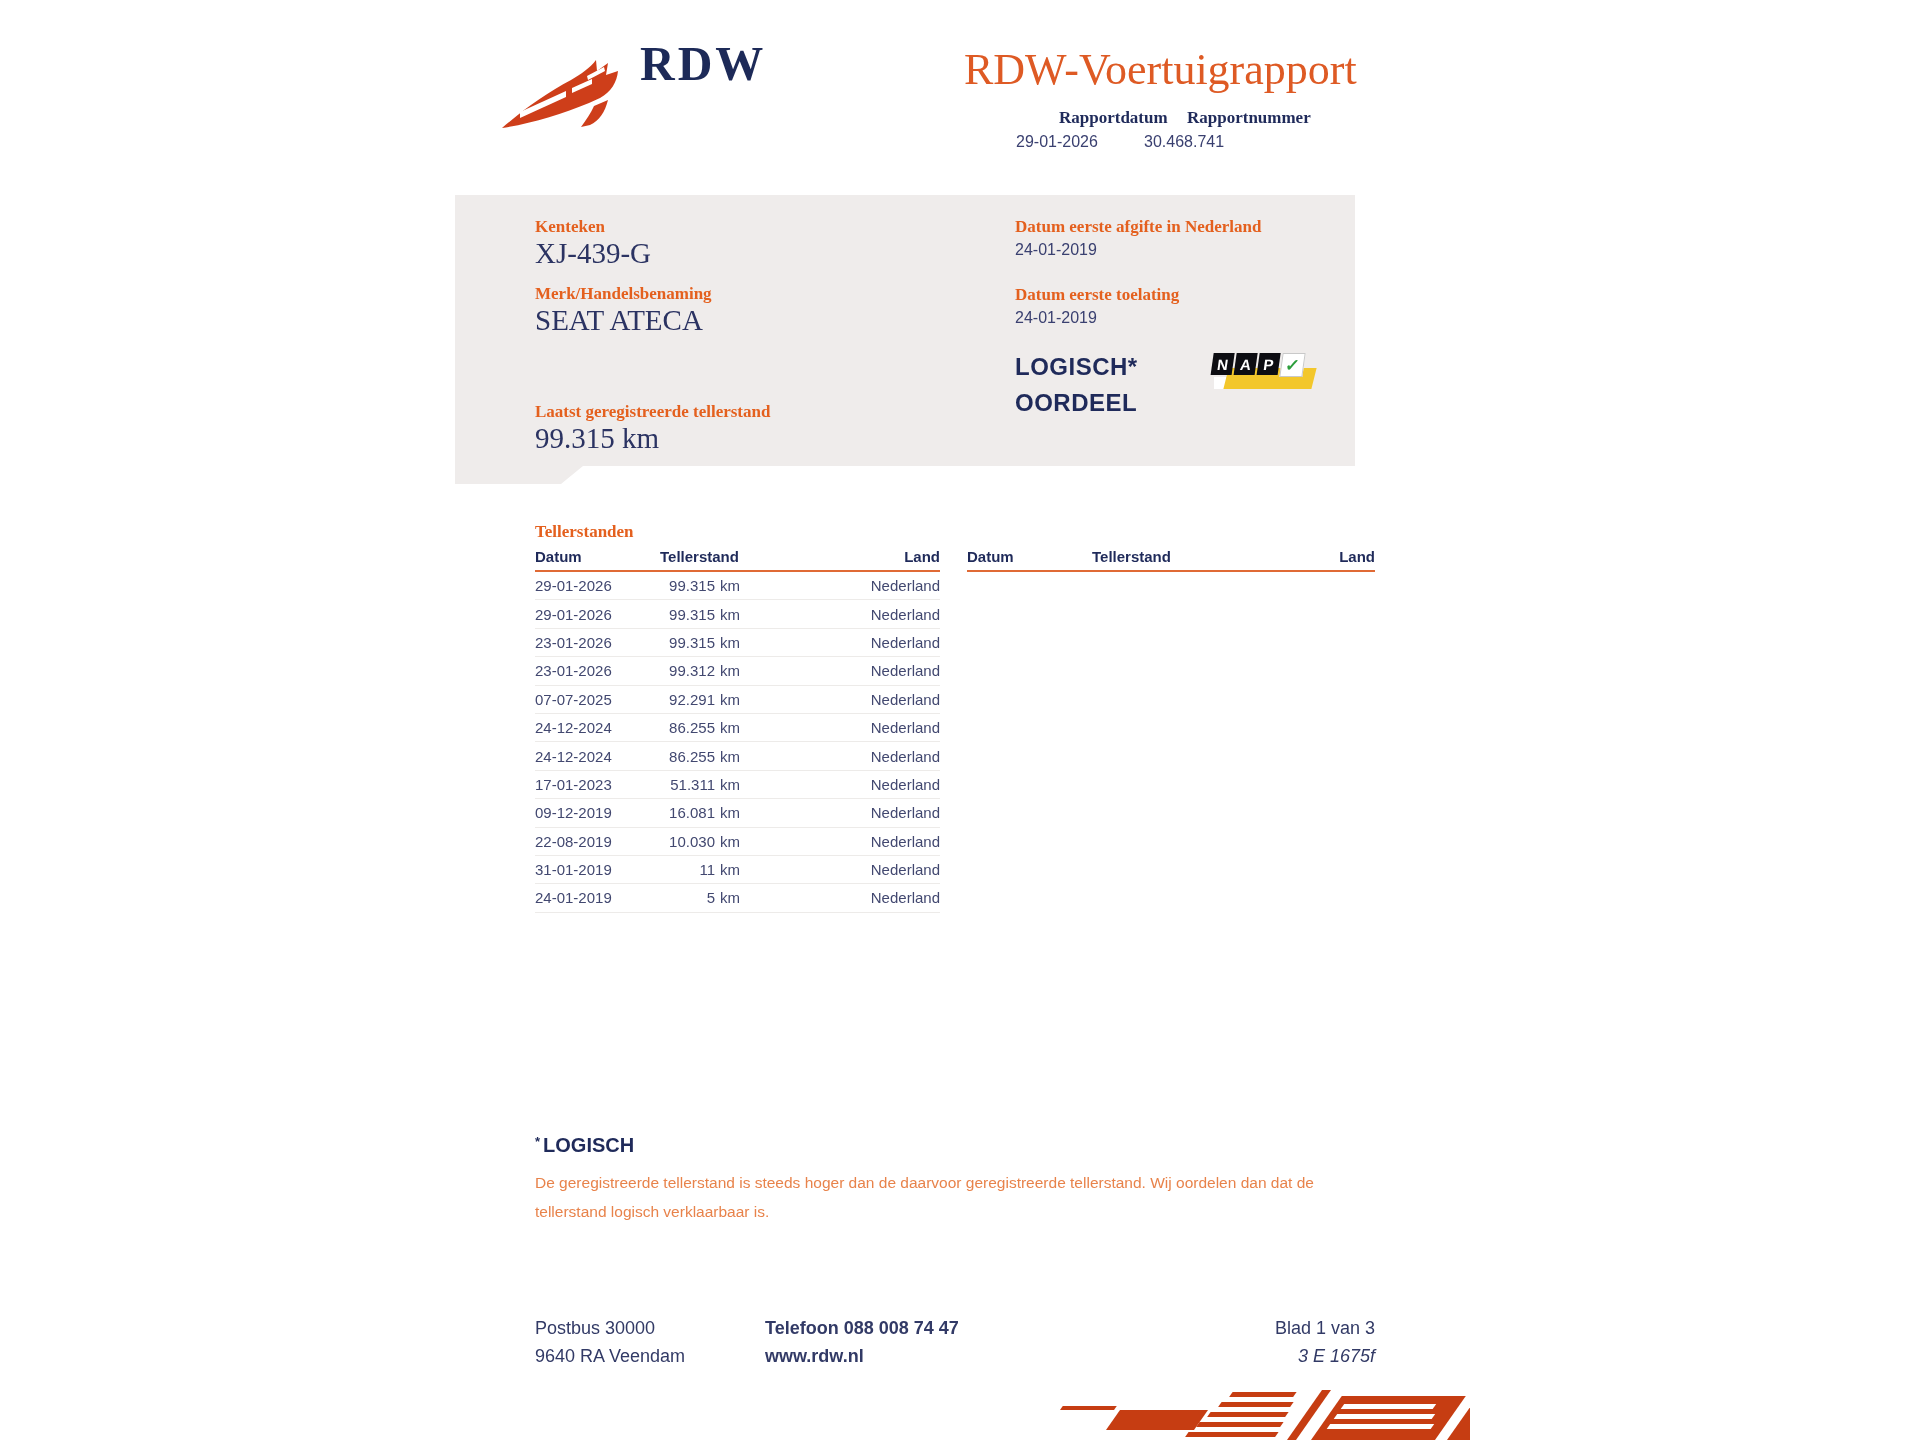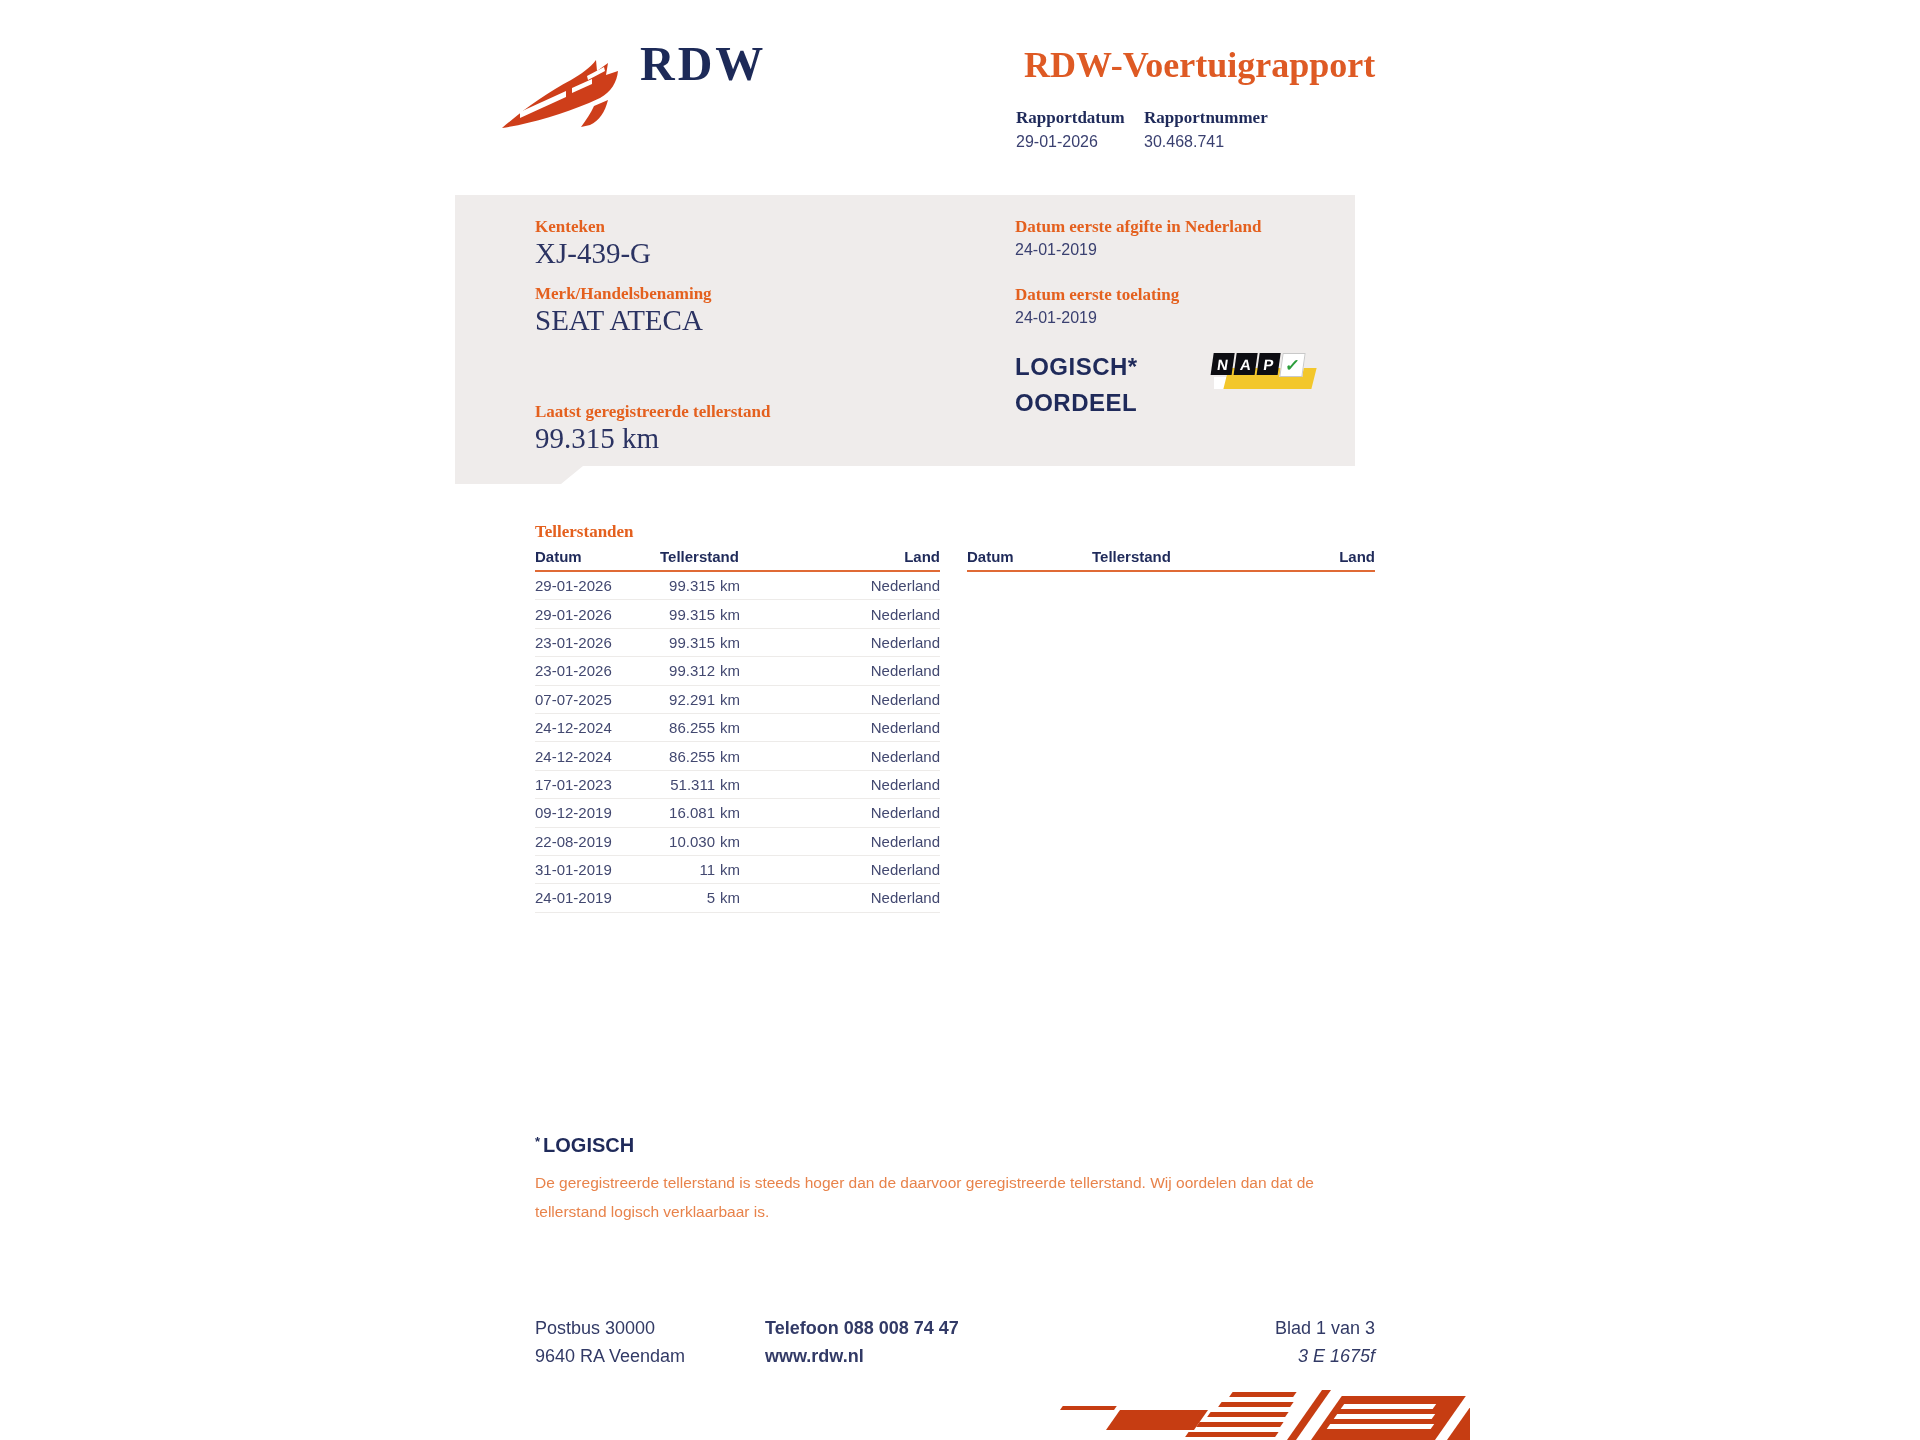--- a/index.html
+++ b/index.html
@@ -3,24 +3,24 @@
 <meta charset="utf-8">
 <style>
   html,body{margin:0;padding:0;background:#fff;}
   .page{position:relative;width:1564px;height:1440px;background:#ffffff;overflow:hidden;
         font-family:"Liberation Sans",sans-serif;}
 
   
   .rdw-logo-svg{position:absolute;left:492px;top:46px;width:142px;height:92px;}
   .rdw-wordmark{position:absolute;left:640px;top:36px;font-family:"Liberation Serif",serif;
                 font-weight:bold;font-size:48px;letter-spacing:3px;color:#1d2a58;}
-  .doc-title{position:absolute;left:1024px;top:44px;font-family:"Liberation Serif",serif;
-             font-weight:bold;font-size:36px;color:#de5a24;}
+  .doc-title{position:absolute;left:964px;top:44px;font-family:"Liberation Serif",serif;
+             font-weight:normal;font-size:44px;color:#de5a24;}
   .rep-label{position:absolute;top:108px;font-family:"Liberation Serif",serif;
-             font-weight:bold;font-size:17px;color:#1f2a5a;}
+             font-weight:bold;font-size:17px;color:#1f2a5a;margin-left:43px;}
   .rep-value{position:absolute;top:133px;font-size:16px;color:#3a4070;}
   .col-a{left:1016px;} .col-b{left:1144px;}
 
   
   .vbox{position:absolute;left:455px;top:195px;width:900px;height:289px;background:#efeceb;
         clip-path:polygon(0px 0px,900px 0px,900px 271px,128px 271px,106px 289px,0px 289px);}
   .lbl{position:absolute;font-family:"Liberation Serif",serif;font-weight:bold;
        font-size:17px;color:#e4601e;}
   .bigval{position:absolute;font-family:"Liberation Serif",serif;font-size:29px;color:#2b3362;}
   .smval{position:absolute;font-size:16px;color:#3a4070;}

